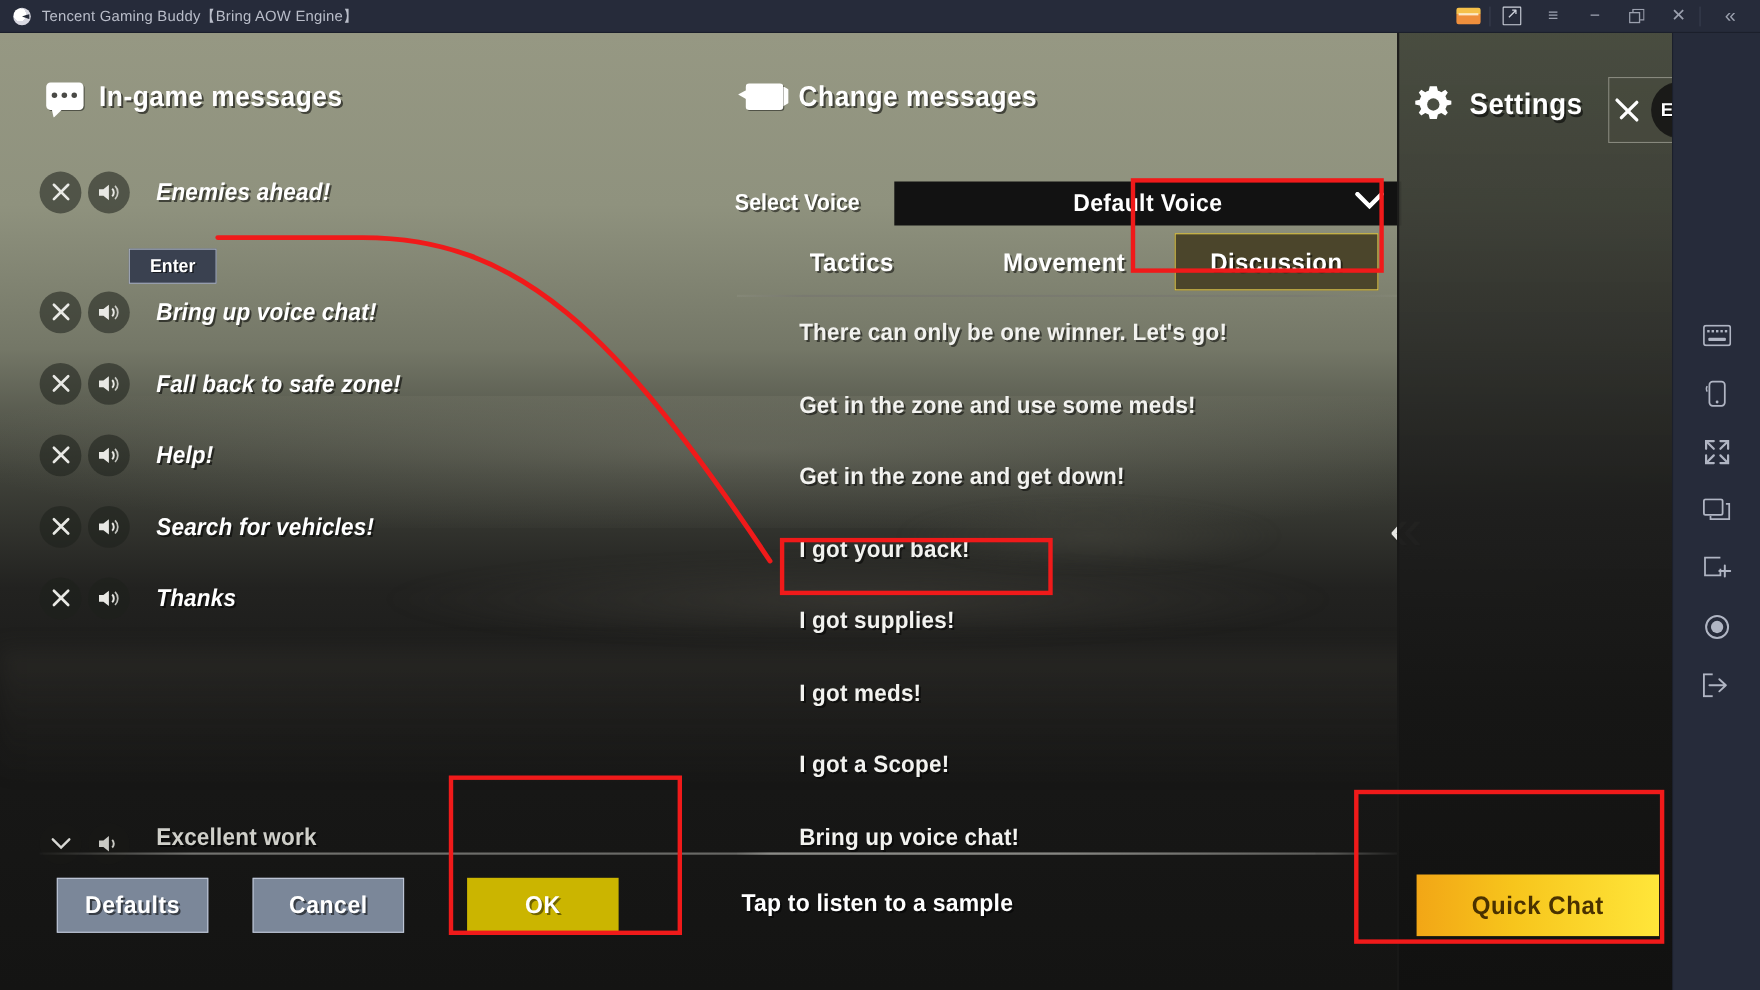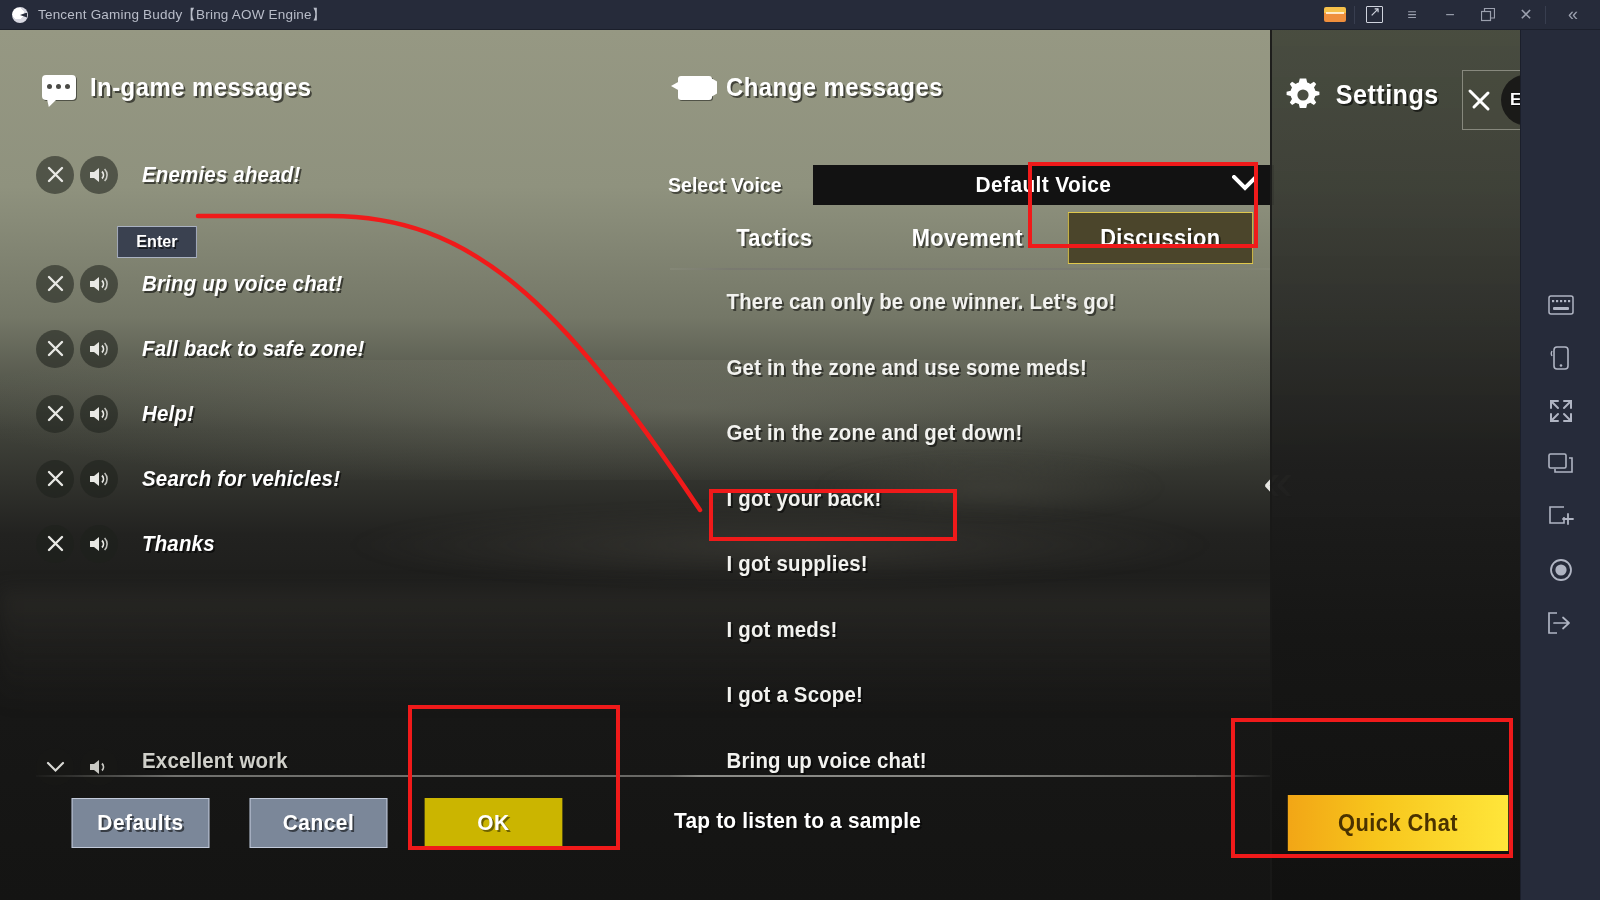--- a/index.html
+++ b/index.html
@@ -130,21 +130,21 @@
     font-size:17px;font-weight:bold;color:#fff;text-shadow:1.5px 1.5px 0 rgba(0,0,0,.6);
     transform:scaleX(.95);
   }
   #msg-last{
     position:absolute; left:36px; top:718px; display:flex; align-items:flex-start;
   }
   #left-divider{
     position:absolute; left:36px; top:745px; width:1160px; height:2px;
     background:linear-gradient(to right, rgba(255,255,255,.02), rgba(190,190,185,.55) 12%, rgba(190,190,185,.45) 80%, rgba(255,255,255,.03));
   }
-  #left-buttons{ position:absolute; left:68px; top:768px; display:flex; gap:33px; }
+  #left-buttons{ position:absolute; left:48px; top:768px; display:flex; gap:33px; }
   .btn-grey{
     width:145px;height:50px;background:#7b8799;border:1.5px solid #c2cada;
     display:flex;align-items:center;justify-content:center;
     font-family:"Liberation Sans Narrow","Liberation Sans",sans-serif;
     font-size:22px;font-weight:bold;color:#fff;letter-spacing:.5px;
     text-shadow:2px 2px 0 rgba(0,0,0,.55); transform:scaleX(.95);
   }
   #ok-btn{
     position:absolute;left:421px;top:768px;width:145px;height:50px;
     background:#cbb500;

